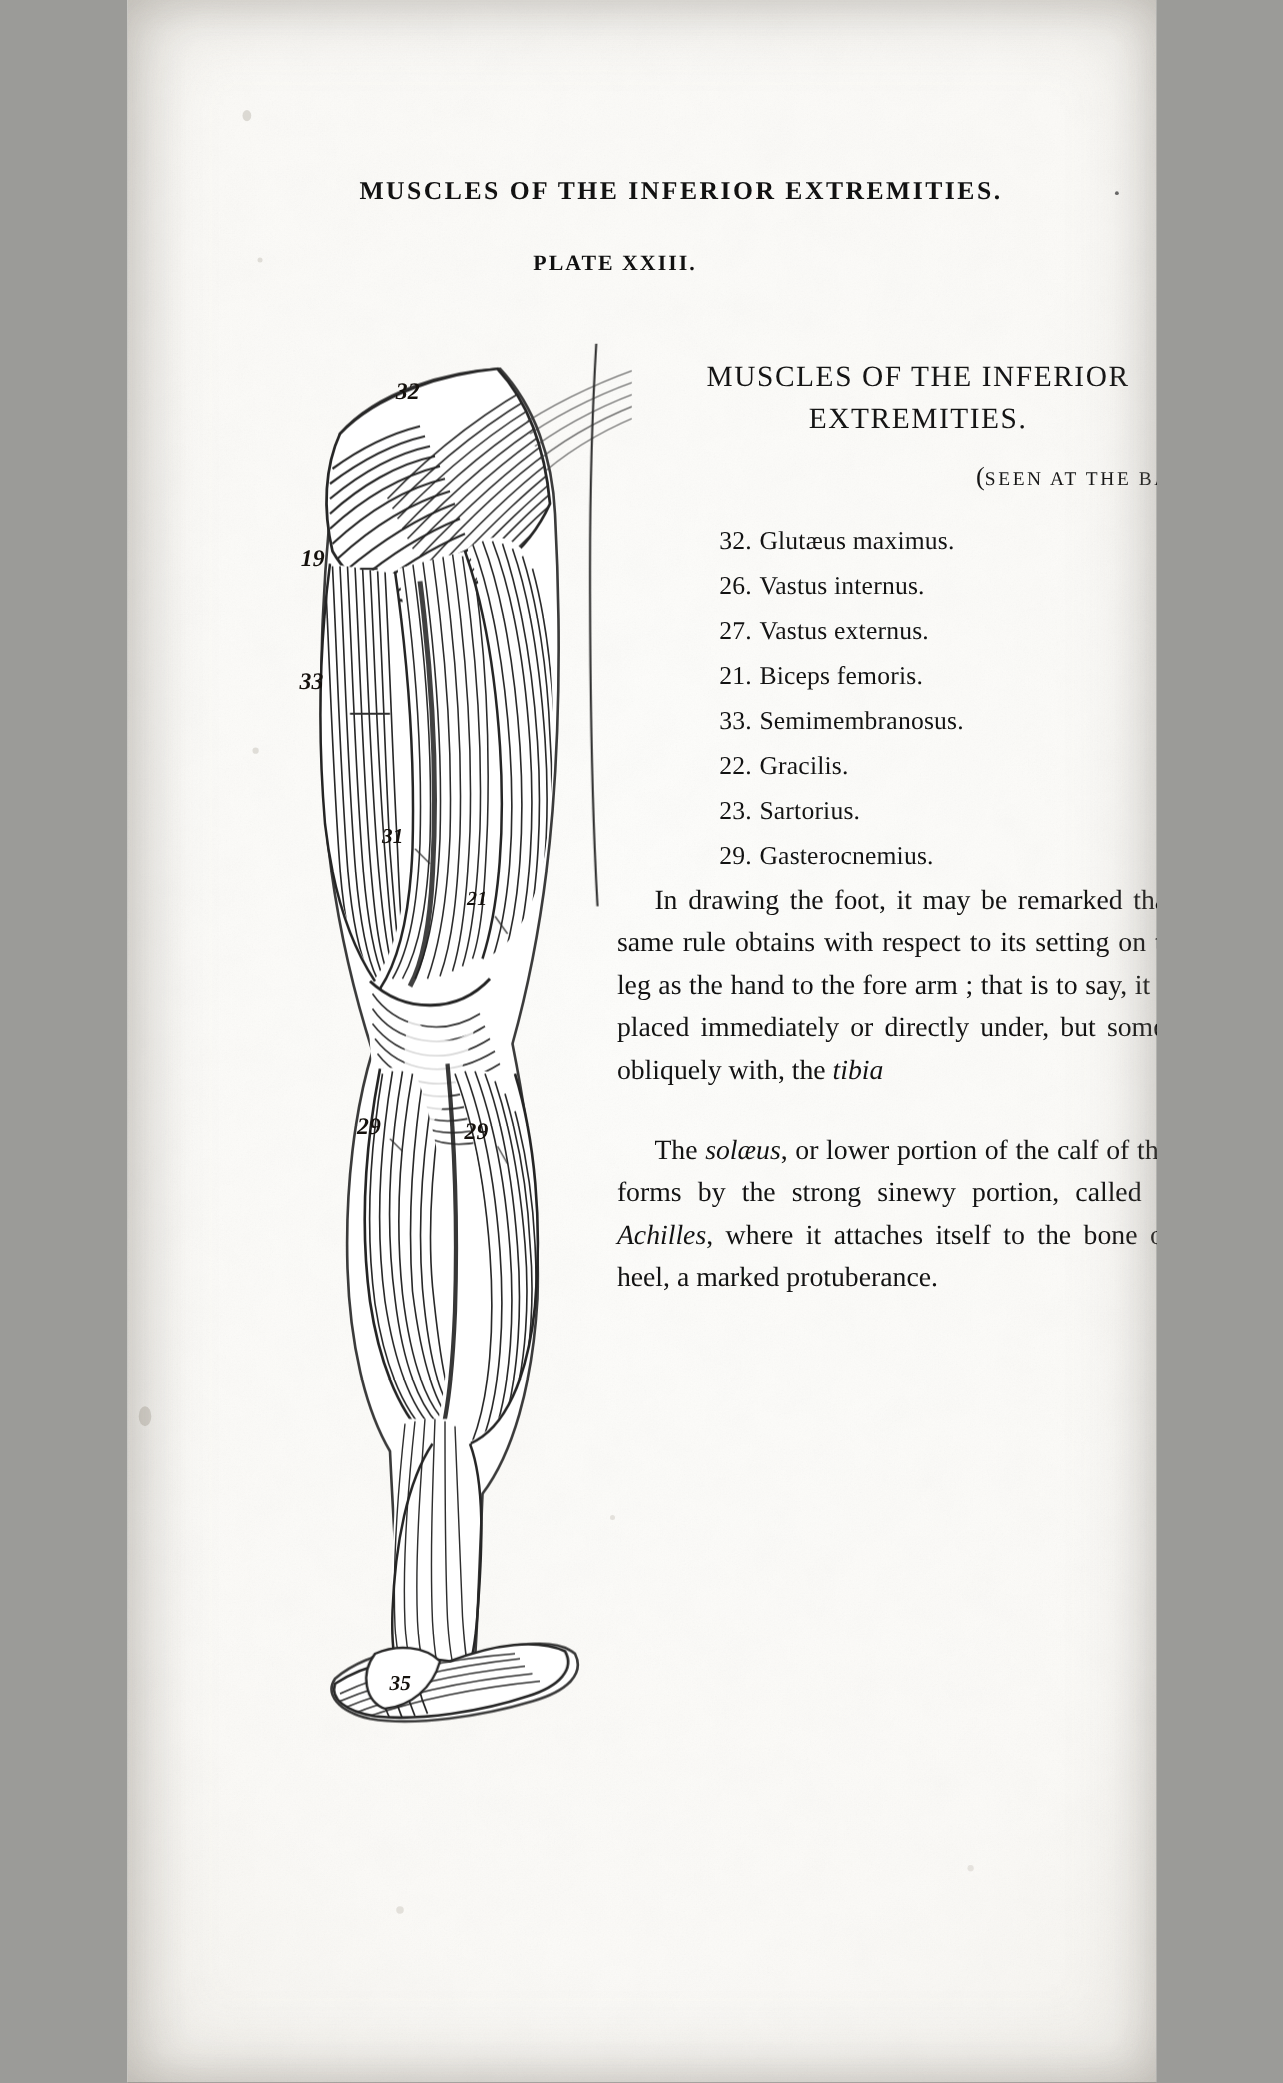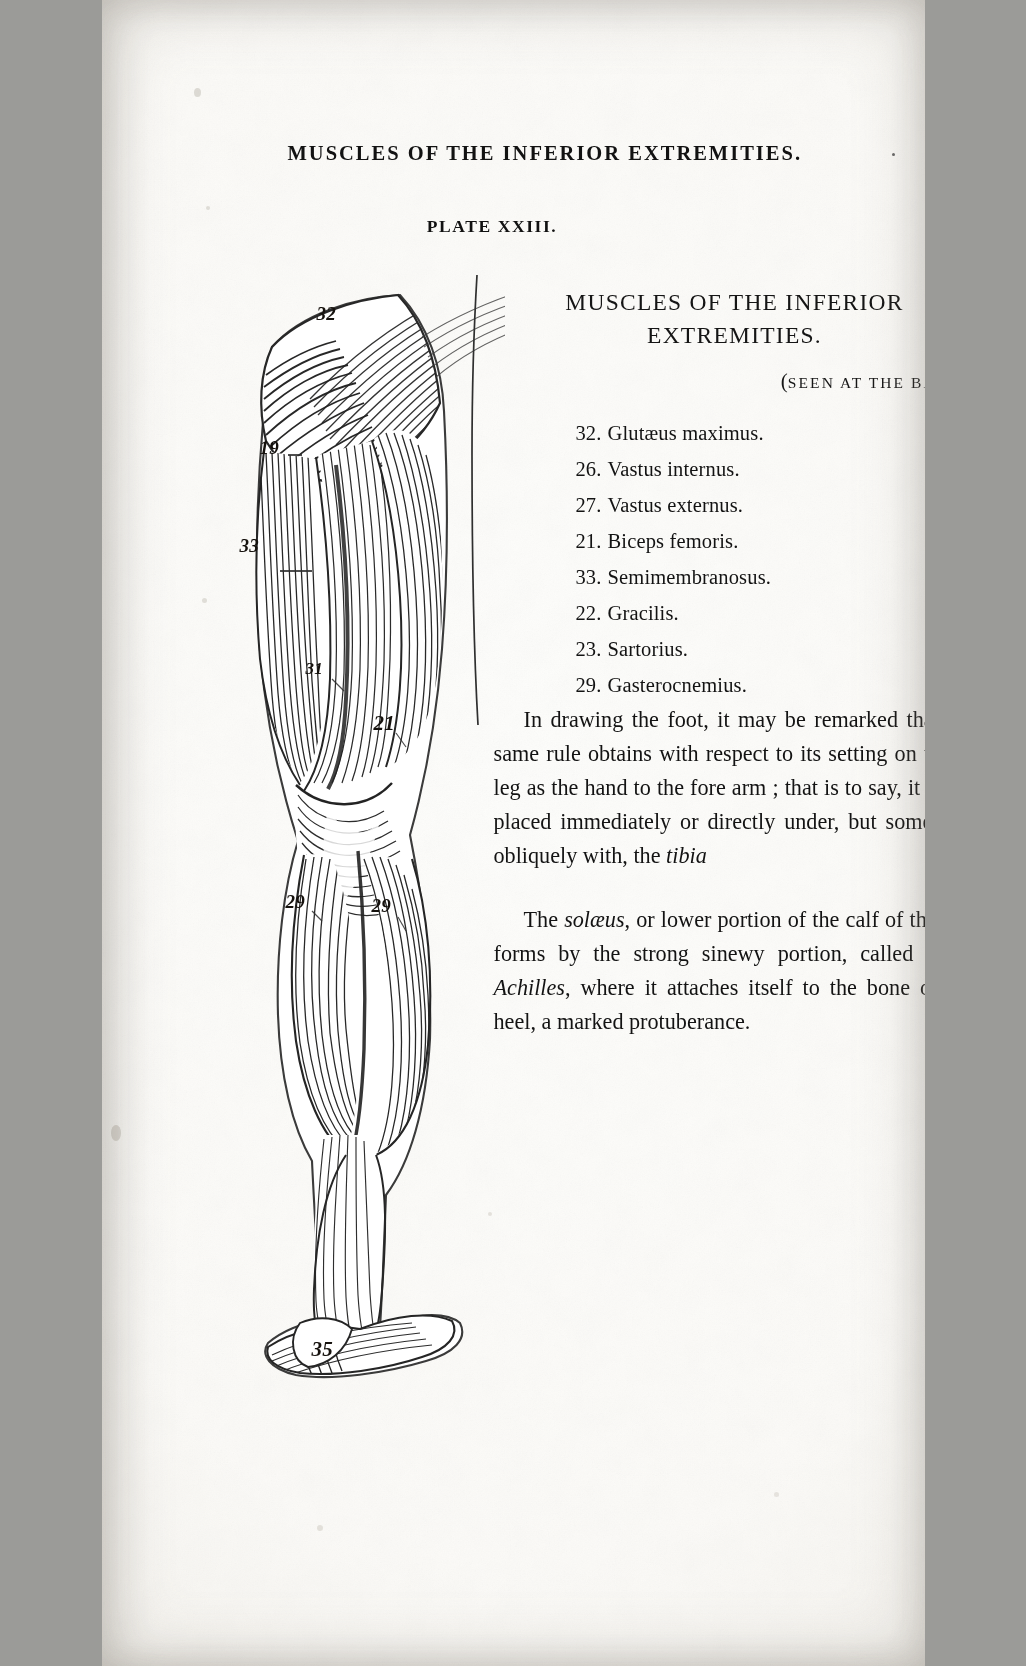--- a/index.html
+++ b/index.html
@@ -65,21 +65,21 @@
     left: 836px;
     top: -8px;
     font-size: 31px;
     letter-spacing: .5px;
     color: #141414;
   }
 
   .plate-label {
     position: absolute;
     left: 0; right: 0;
-    top: 216px;
+    top: 200px;
     text-align: center;
     padding-right: 42px;
     font-weight: bold;
     font-size: 17.5px;
     letter-spacing: 1.6px;
     color: #111;
   }
 
   
   .figure {
@@ -461,27 +461,27 @@
         <g stroke="#1d1d1d" stroke-width="1.2" fill="none" opacity=".85">
           <path d="M172,424 L184,436"></path>
           <path d="M236,478 L246,492"></path>
           <path d="M152,656 L162,666"></path>
           <path d="M238,662 L246,676"></path>
         </g>
       </g>
     </svg>
 
     <div class="fig-num" style="left:157px; top:48px;">32</div>
-    <div class="fig-num" style="left:100px;  top:182px;">19</div>
+    <div class="fig-num" style="left:81px;  top:182px;">19</div>
     <div class="fig-num" style="left:80px;  top:280px;">33</div>
     <div class="fig-num" style="left:146px; top:404px; font-size:17px;">31</div>
-    <div class="fig-num" style="left:214px; top:456px; font-size:21px;">21</div>
+    <div class="fig-num" style="left:214px; top:456px; font-size:16px;">21</div>
     <div class="fig-num" style="left:126px; top:636px;">29</div>
     <div class="fig-num" style="left:212px; top:640px;">29</div>
-    <div class="fig-num" style="left:152px; top:1082px; font-size:21px;">35</div>
+    <div class="fig-num" style="left:152px; top:1082px; font-size:17px;">35</div>
   </div>
 
   <div class="col">
 
     <div class="cap">
       <span>MUSCLES OF THE INFERIOR</span>
       <span class="cap-line2">EXTREMITIES.</span>
     </div>
 
     <div class="seen">

